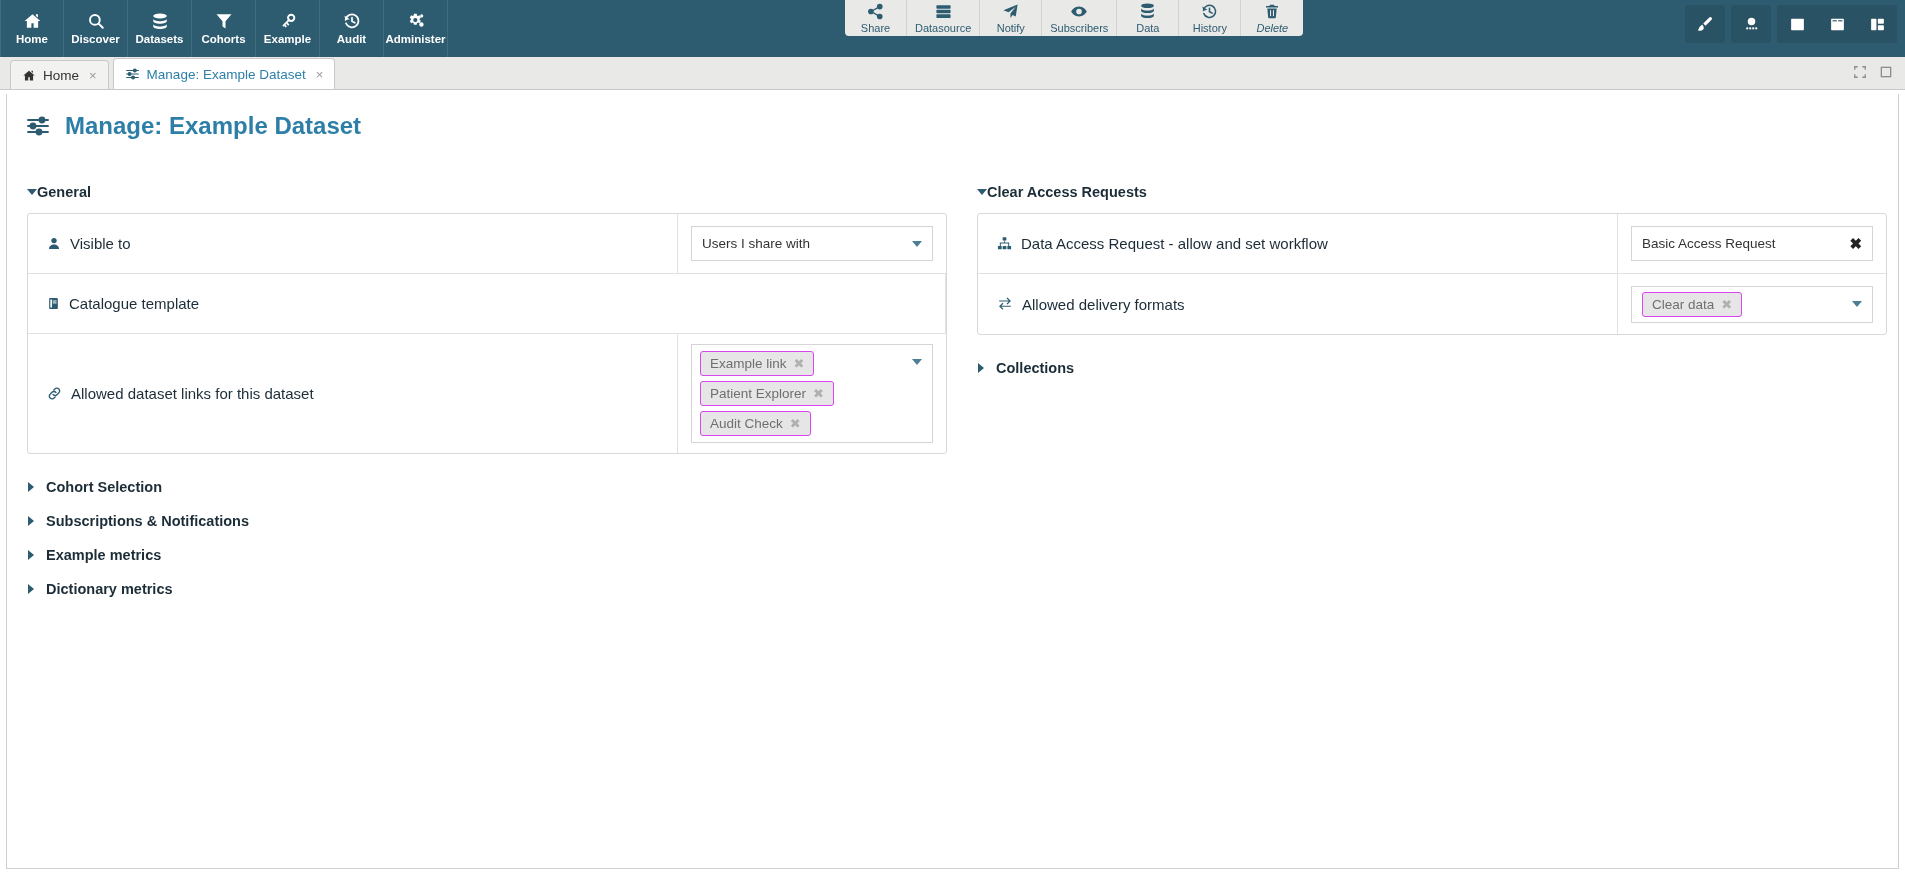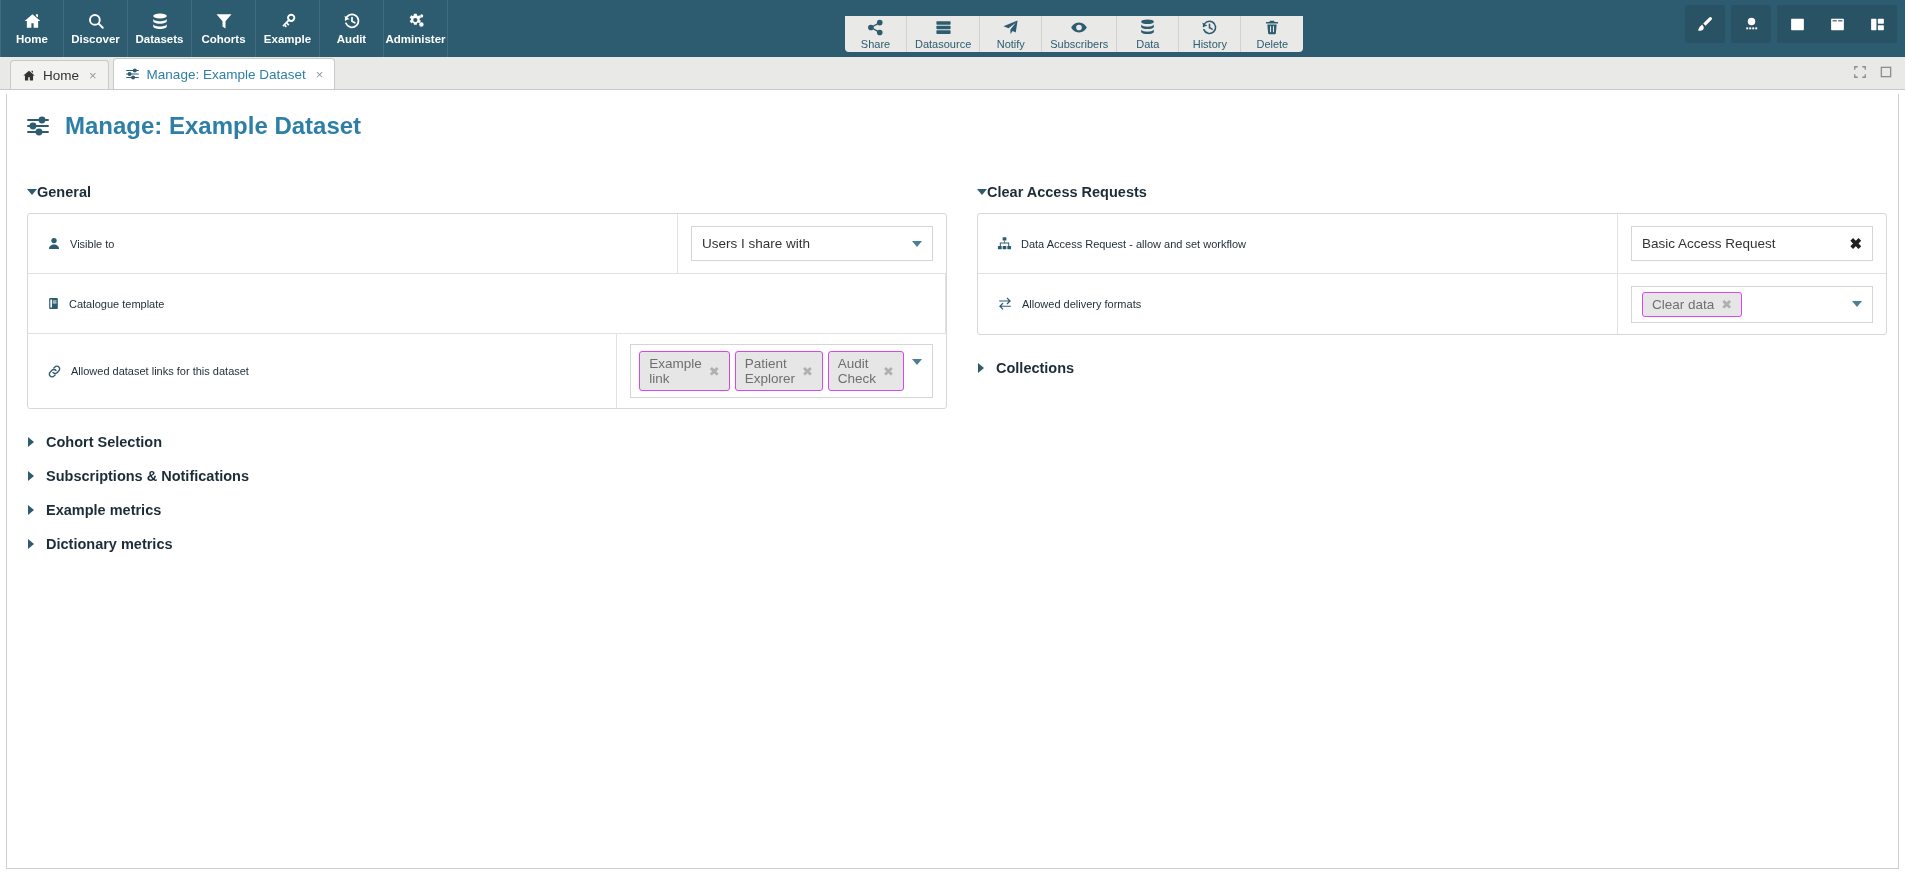--- a/index.html
+++ b/index.html
@@ -30,40 +30,40 @@
     cursor: pointer;
     border-right: 1px solid rgba(255,255,255,0.10);
   }
   .nav-item:first-child { border-left: 1px solid rgba(255,255,255,0.10); }
   .nav-item .ico { height: 19px; display: flex; align-items: center; }
   .nav-item .lbl { font-size: 11.5px; font-weight: bold; line-height: 1; white-space: nowrap; }
 
   .center-group {
     position: absolute;
     left: 845px;
-    top: 16px;
+    top: 0;
     height: 36px;
     display: flex;
     background: #e9e9e7;
     border-radius: 0 0 4px 4px;
     align-items: stretch;
   }
   .center-item {
     min-width: 62px;
     padding: 0 8px;
     display: flex;
     flex-direction: column;
     align-items: center;
     justify-content: center;
     color: #2d5c70;
     gap: 3px;
     cursor: pointer;
     border-right: 1px solid #d2d2d0;
   }
-  .center-item:last-child { border-right: none; }
+  .center-item:last-child { border-right: none; font-style: italic; }
   .center-item .ico { height: 18px; display: flex; align-items: center; }
   .center-item .lbl { font-size: 11px; line-height: 1; white-space: nowrap; }
 
   .right-group {
     position: absolute;
     right: 8px;
     top: 5px;
     display: flex;
     gap: 6px;
     align-items: center;
@@ -199,21 +199,21 @@
     border-bottom: 1px solid #e2e2e2;
     min-height: 60px;
   }
   .frow:last-child { border-bottom: none; }
   .flabel {
     flex: 1;
     display: flex;
     align-items: center;
     gap: 9px;
     padding: 10px 14px 10px 19px;
-    font-size: 11px;
+    font-size: 15px;
     color: #1c2d38;
     border-right: 1px solid #e2e2e2;
   }
   .flabel .lico { color: #2d5c70; display: flex; align-items: center; flex: 0 0 auto; }
   .fctrl {
     flex: 0 0 268px;
     display: flex;
     align-items: center;
     padding: 10px 13px;
   }
@@ -225,40 +225,41 @@
     border: 1px solid #d5d5d5;
     border-radius: 0;
     background: #fff;
     display: flex;
     align-items: center;
     padding: 5px 10px;
     font-size: 13.5px;
     color: #333;
     cursor: pointer;
     position: relative;
+    gap: 24px;
   }
   .select .sval { flex: 1; }
   .sel-caret {
     width: 0; height: 0;
     border-left: 5px solid transparent;
     border-right: 5px solid transparent;
     border-top: 6px solid #4c7f96;
     margin-left: 8px;
     flex: 0 0 auto;
   }
   .sel-clear {
     font-size: 15px;
     font-weight: bold;
     color: #222;
     margin-left: 8px;
     cursor: pointer;
     line-height: 1;
   }
   .select.multi { align-items: flex-start; padding: 6px 10px 6px 8px; }
-  .chips { flex: 1; display: flex; flex-direction: row; align-items: flex-start; gap: 5px; }
+  .chips { flex: 1; display: flex; flex-direction: column; align-items: flex-start; gap: 5px; }
   .chip {
     background: #e6e6e6;
     border: 1px solid #d946ef;
     border-radius: 3px;
     padding: 4px 9px;
     font-size: 13.5px;
     color: #6f6f6f;
     display: inline-flex;
     align-items: center;
     gap: 7px;

